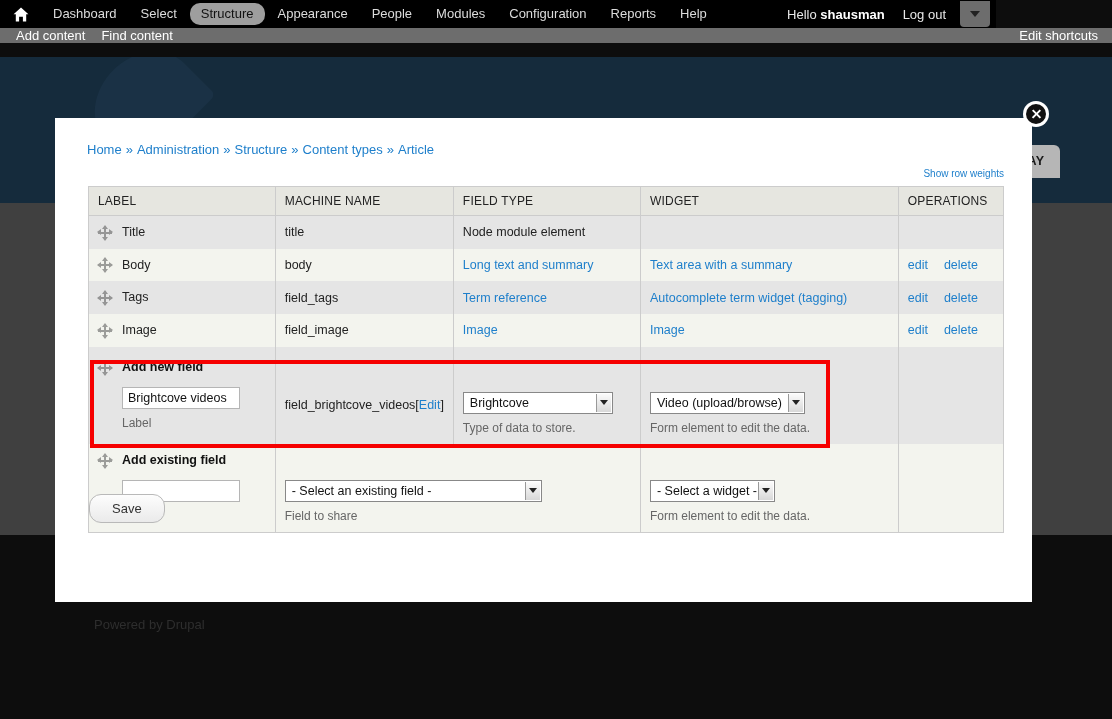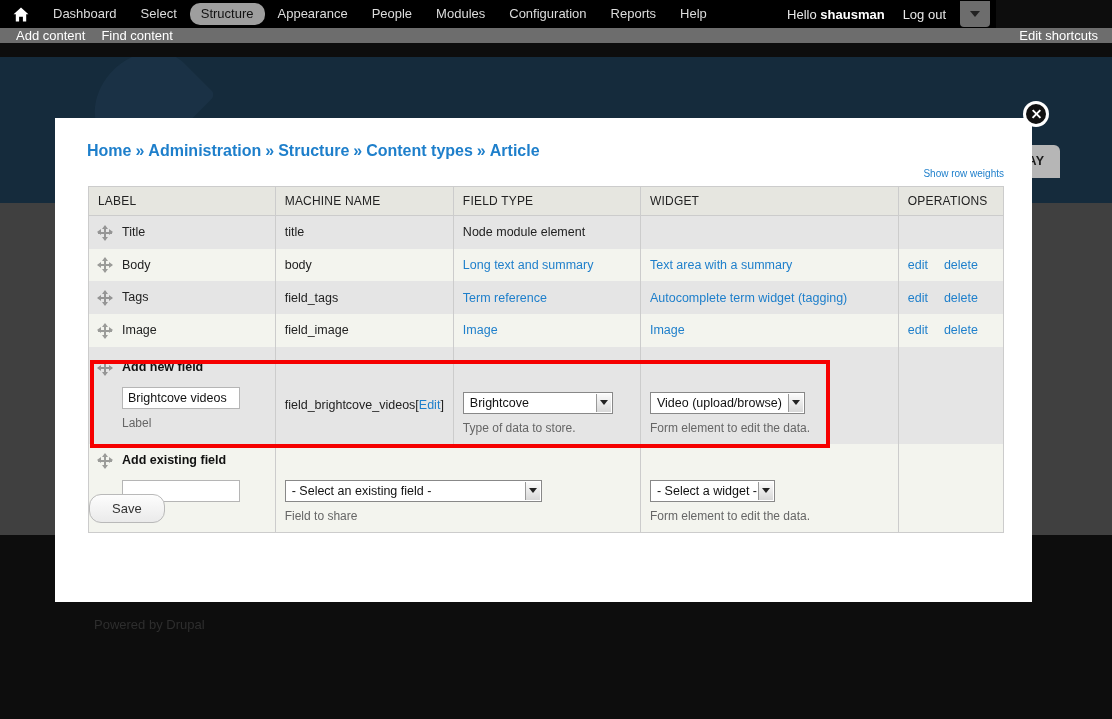--- a/index.html
+++ b/index.html
@@ -158,21 +158,21 @@
   }
   .modal-close .dot::before, .modal-close .dot::after {
     content: ""; position: absolute; left: 4.5px; top: 9px;
     width: 11px; height: 2.2px; background: #fff;
   }
   .modal-close .dot::before { transform: rotate(45deg); }
   .modal-close .dot::after  { transform: rotate(-45deg); }
 
   .breadcrumb {
     position: absolute; left: 32px; top: 24px;
-    font-size: 16px; color: #1e7fcb; font-weight: bold;
+    font-size: 13px; color: #1e7fcb;
   }
   .breadcrumb a { color: #1e7fcb; text-decoration: none; }
   .breadcrumb .sep { color: #1e7fcb; margin: 0 4px; }
 
   .showweights {
     position: absolute; right: 28px; top: 50px;
     font-size: 10px; color: #1e7fcb; text-decoration: none;
   }
 
   

